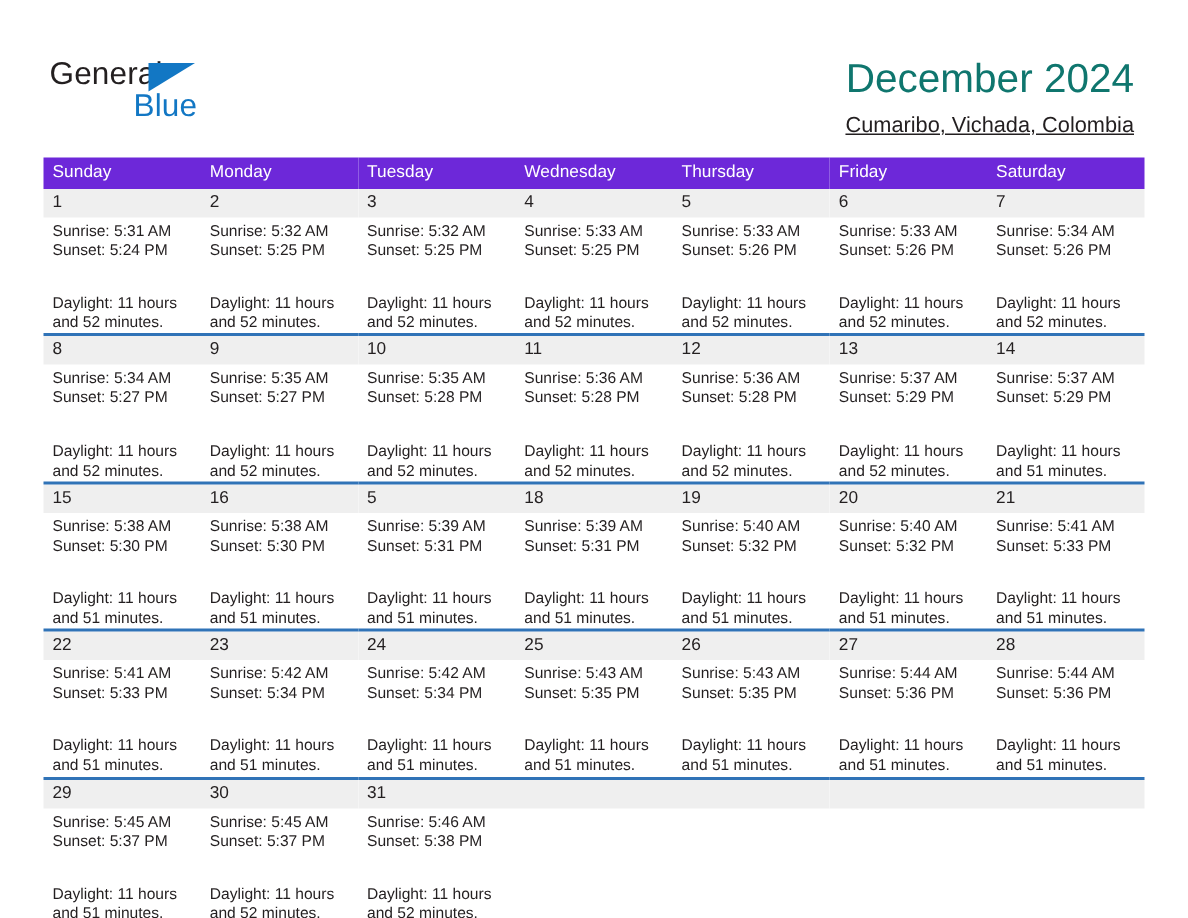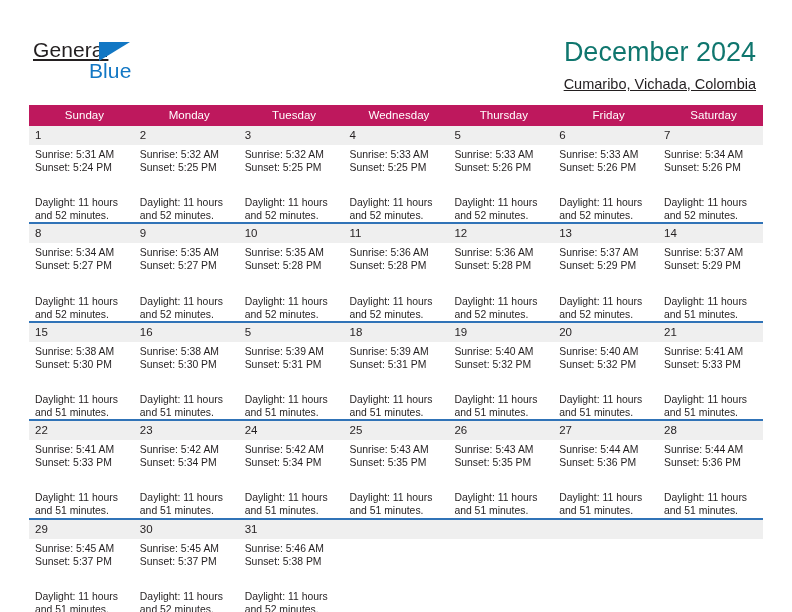--- a/index.html
+++ b/index.html
@@ -39,21 +39,20 @@
     height: 48px;
   }
   .logo-general {
     position: absolute;
     left: 0;
     top: 0;
     font-size: 21px;
     letter-spacing: 0.1px;
     color: #231f20;
     line-height: 24px;
-    text-decoration: underline;
   }
   .logo-tri {
     position: absolute;
     left: 66px;
     top: 4px;
     width: 0;
     height: 0;
     border-left: 31px solid #1277c4;
     border-bottom: 19px solid transparent;
   }
@@ -93,25 +92,25 @@
   .calendar {
     position: absolute;
     left: 29px;
     top: 105px;
     width: 734px;
     border-collapse: collapse;
     table-layout: fixed;
   }
 
   .calendar th {
-    background: #be185d;
+    background: #6d28d9;
     color: #ffffff;
     font-size: 11.5px;
     font-weight: normal;
-    text-align: center;
+    text-align: left;
     padding: 4px 0 5px 6px;
     height: 9px;
     letter-spacing: 0.05px;
   }
 
   .calendar td {
     vertical-align: top;
     padding: 0;
     width: 104.85px;
     height: 79px;

